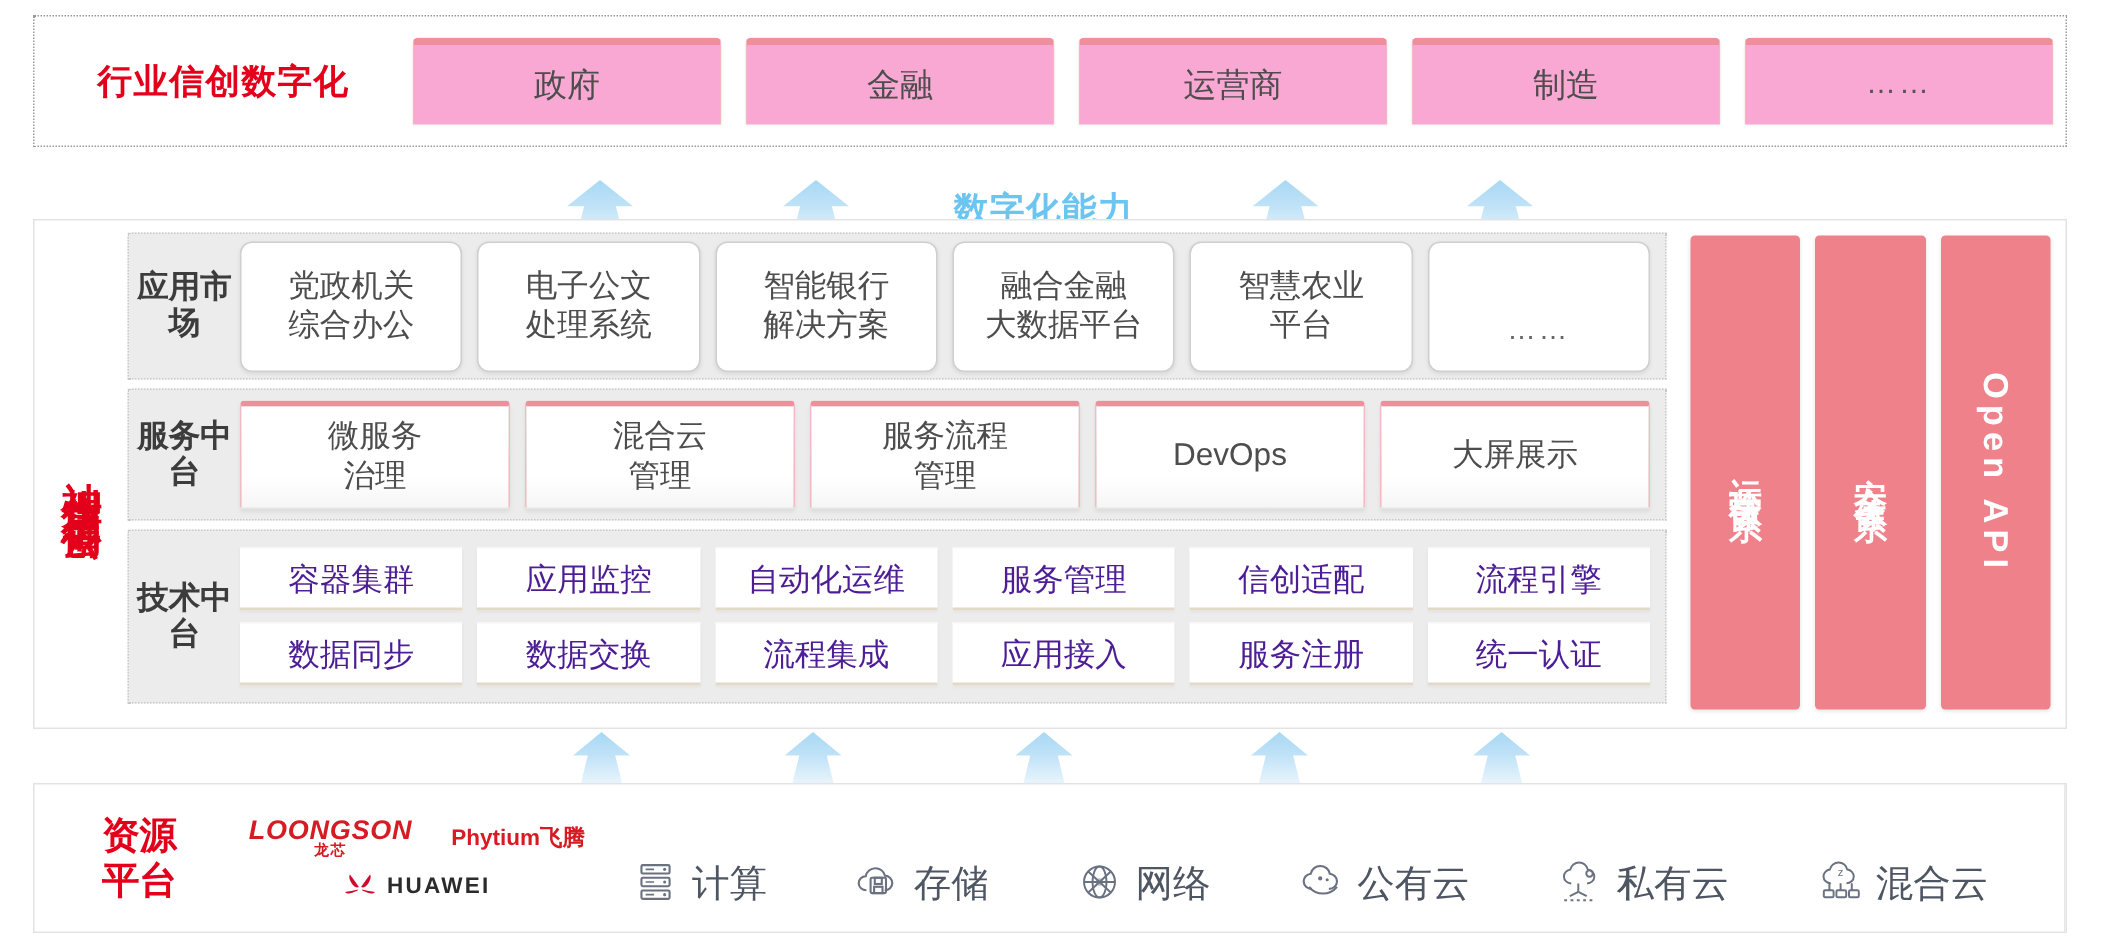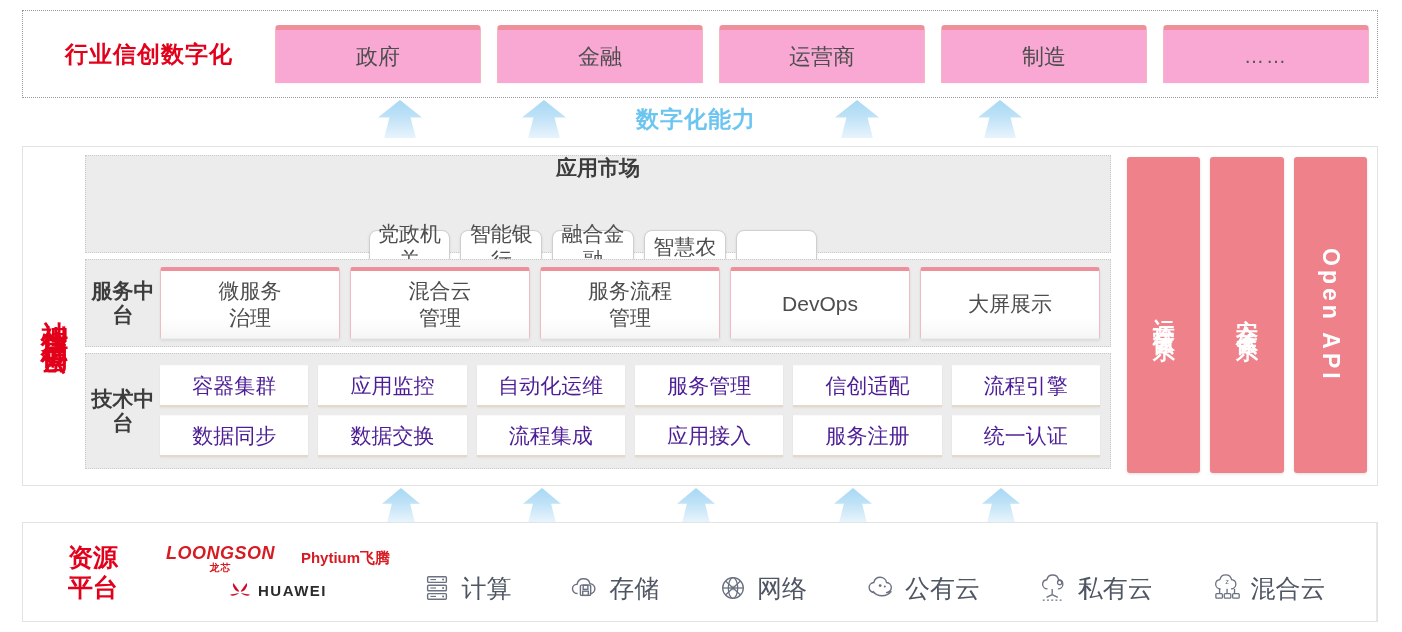--- a/index.html
+++ b/index.html
@@ -29,21 +29,21 @@
     border-bottom:none;
     border-radius:4px 4px 0 0;
     display:flex;align-items:center;justify-content:center;
     font-size:22px;color:#4d4d4d;
     box-shadow:0 1px 2px rgba(0,0,0,.04);
     box-sizing:border-box;
   }
   .industry-box.dots{color:#555;font-size:20px;letter-spacing:2px;}
 
   
-  .arrow-strip-top{position:absolute;left:0;top:96px;width:1402px;height:46px;}
+  .arrow-strip-top{position:absolute;left:0;top:116px;width:1402px;height:46px;}
   .cap-label{
     position:absolute;top:8px;left:636px;
     font-size:23px;color:#6cc5f0;font-weight:600;letter-spacing:1px;
   }
   .arrow{
     position:absolute;width:44px;height:38px;
     background:linear-gradient(to top,#e8f4fc 0%,#bfe2f7 55%,#a8d8f4 100%);
     clip-path:polygon(50% 0%, 100% 46%, 74% 46%, 86% 100%, 14% 100%, 26% 46%, 0% 46%);
   }
   .arrow.sm{width:38px;height:34px;}
@@ -63,21 +63,21 @@
     line-height:1;
   }
   .cloud-body{flex:1;display:flex;padding:8px 10px 8px 0;box-sizing:border-box;gap:8px;}
   .rows-col{flex:1;display:flex;flex-direction:column;gap:6px;}
   .pillars-col{flex:0 0 248px;display:flex;gap:10px;padding:2px 0 4px 8px;box-sizing:border-box;}
 
   .layer-row{
     background:#ececec;border:1px dotted #c9c9c9;
     display:flex;align-items:center;box-sizing:border-box;
   }
-  .row-app{height:98px;flex-direction:column;}
+  .row-app{height:98px;}
   .row-svc{height:88px;}
   .row-tech{height:116px;}
   .layer-label{
     flex:0 0 74px;text-align:center;font-weight:bold;font-size:21px;color:#3c3c3c;
     line-height:1.15;
   }
   .layer-cards{flex:1;display:flex;gap:10px;padding-right:10px;}
 
   .card-app{
     flex:1;background:#fff;border:1px solid #cfcfcf;border-radius:8px;
@@ -191,20 +191,22 @@
 
     <div class="cloud-body">
 
       <div class="rows-col">
 
         <div class="layer-row row-app">
           <div class="layer-label">应用市场</div>
           <div class="layer-cards">
             <div class="card-app" style="white-space:pre-line">党政机关
 综合办公</div>
+            <div class="card-app" style="white-space:pre-line">电子公文
+处理系统</div>
             <div class="card-app" style="white-space:pre-line">智能银行
 解决方案</div>
             <div class="card-app" style="white-space:pre-line">融合金融
 大数据平台</div>
             <div class="card-app" style="white-space:pre-line">智慧农业
 平台</div>
             <div class="card-app dots">……</div>
           </div>
         </div>
 

